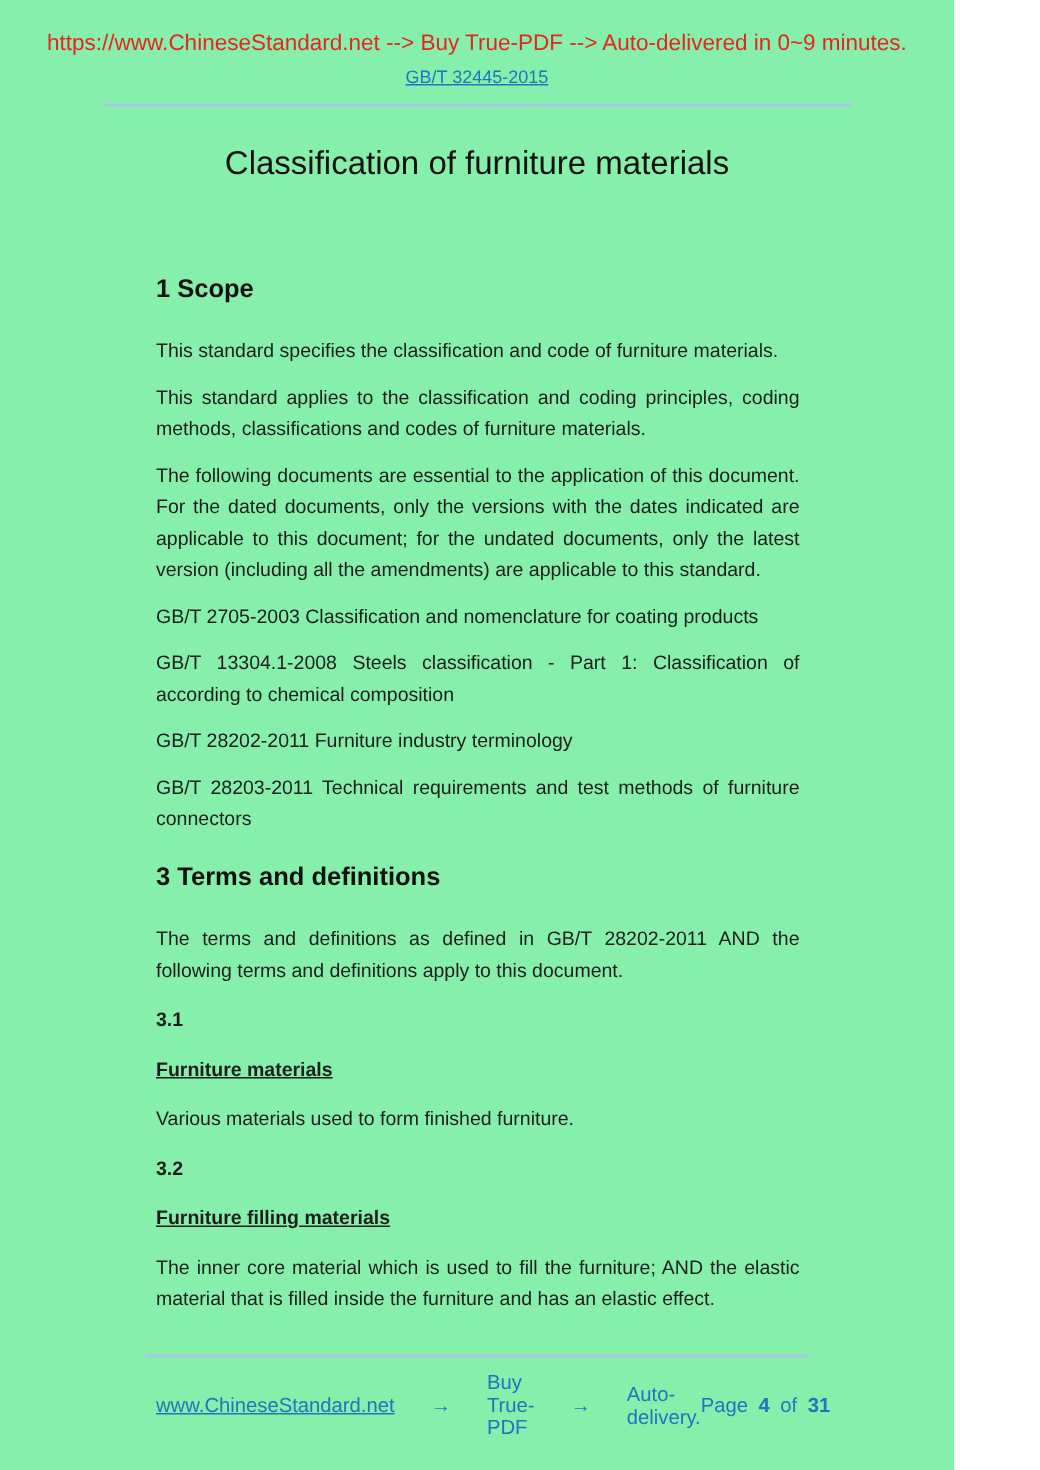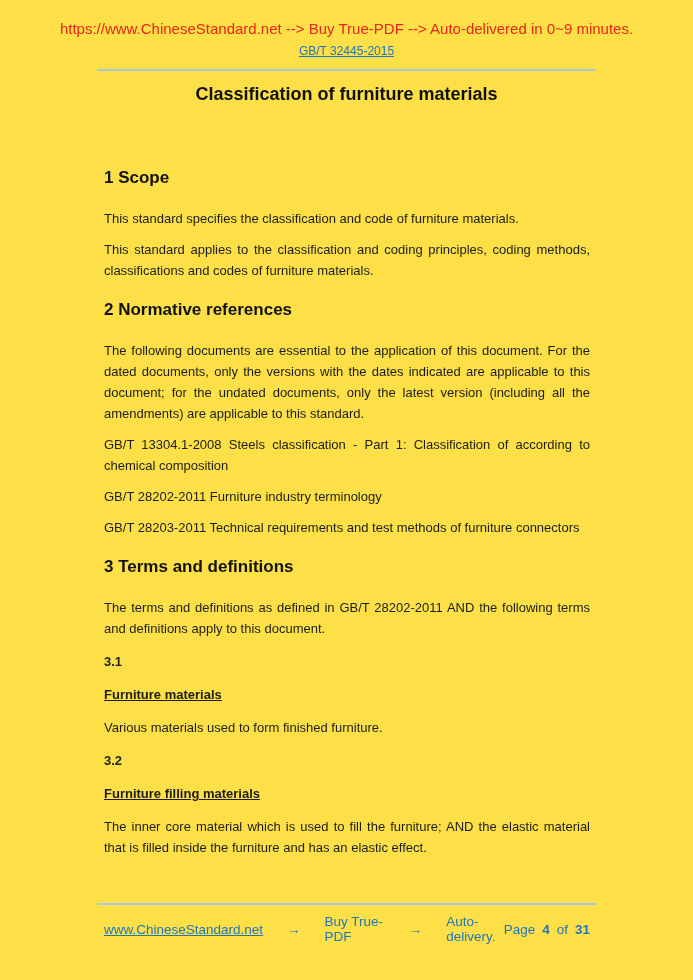--- a/index.html
+++ b/index.html
@@ -3,23 +3,23 @@
 <meta charset="utf-8">
 <style>
   * { margin: 0; padding: 0; box-sizing: border-box; }
   html, body { background: #ffffff; }
   body {
     font-family: "Liberation Sans", "DejaVu Sans", sans-serif;
     -webkit-font-smoothing: antialiased;
   }
   .page {
     position: relative;
-    width: 693px;
+    width: 636px;
     height: 980px;
-    background: #fde047;
+    background: #86efac;
     overflow: hidden;
     color: #1d1d1d;
   }
   
   .header { text-align: center; }
   .notice {
     padding-top: 20px;
     font-size: 15px;
     line-height: 18px;
     color: #e8251c;
@@ -31,25 +31,25 @@
     color: #2176bd;
     text-decoration: underline;
   }
   .rule {
     width: 499px;
     margin: 11px auto 0;
     border-top: 2px solid #aac7e1;
   }
   
   .doc-title {
-    margin-top: 12px;
+    margin-top: 27px;
     text-align: center;
-    font-size: 18px;
+    font-size: 22px;
     line-height: 22px;
-    font-weight: bold;
+    font-weight: normal;
     color: #111111;
   }
   
   .content {
     padding: 0 103px 0 104px;
     font-size: 13px;
     line-height: 21px;
   }
   .content h2 {
     font-size: 17px;
@@ -99,22 +99,22 @@
   </div>
 
   <h1 class="doc-title">Classification of furniture materials</h1>
 
   <div class="content">
 
     <h2 class="first">1 Scope</h2>
     <p>This standard specifies the classification and code of furniture materials.</p>
     <p class="just">This standard applies to the classification and coding principles, coding methods, classifications and codes of furniture materials.</p>
 
-    <h2>2 Normative references</h2>
     <p class="just">The following documents are essential to the application of this document. For the dated documents, only the versions with the dates indicated are applicable to this document; for the undated documents, only the latest version (including all the amendments) are applicable to this standard.</p>
+    <p class="indent">GB/T 2705-2003 Classification and nomenclature for coating products</p>
     <p class="indent just">GB/T 13304.1-2008 Steels classification - Part 1: Classification of according to chemical composition</p>
     <p class="indent">GB/T 28202-2011 Furniture industry terminology</p>
     <p class="indent just">GB/T 28203-2011 Technical requirements and test methods of furniture connectors</p>
 
     <h2>3 Terms and definitions</h2>
     <p class="just">The terms and definitions as defined in GB/T 28202-2011 AND the following terms and definitions apply to this document.</p>
 
     <p class="term-num">3.1</p>
     <p class="term-name indent">Furniture materials</p>
     <p class="term-def indent">Various materials used to form finished furniture.</p>

